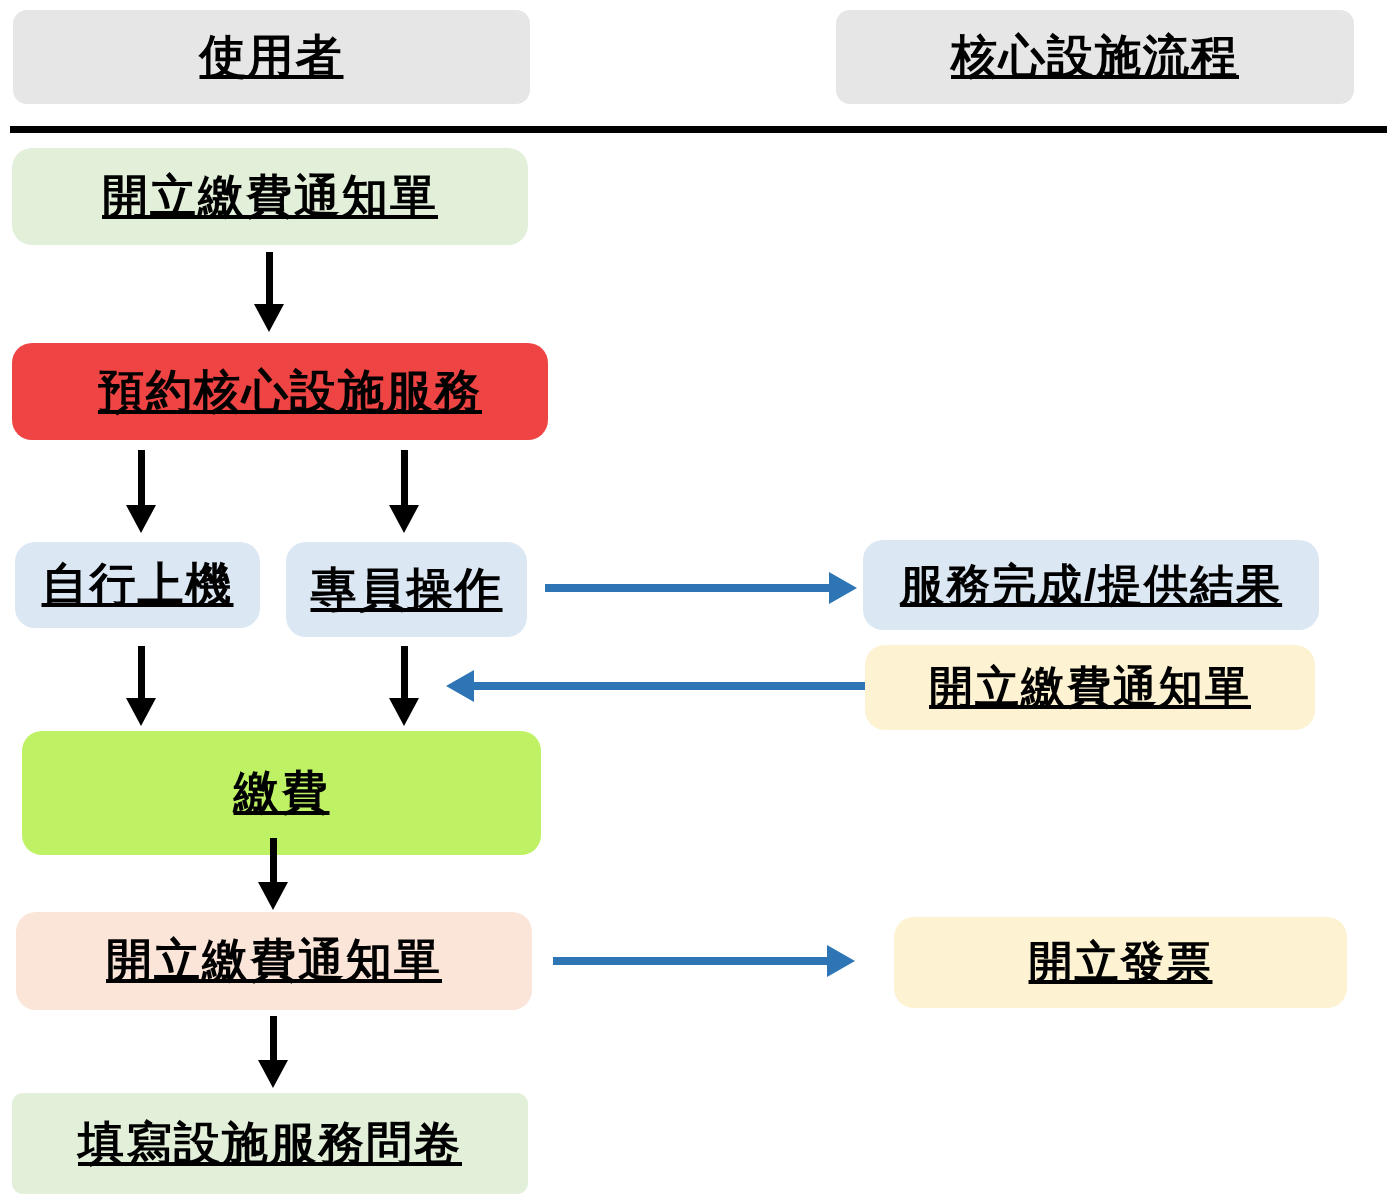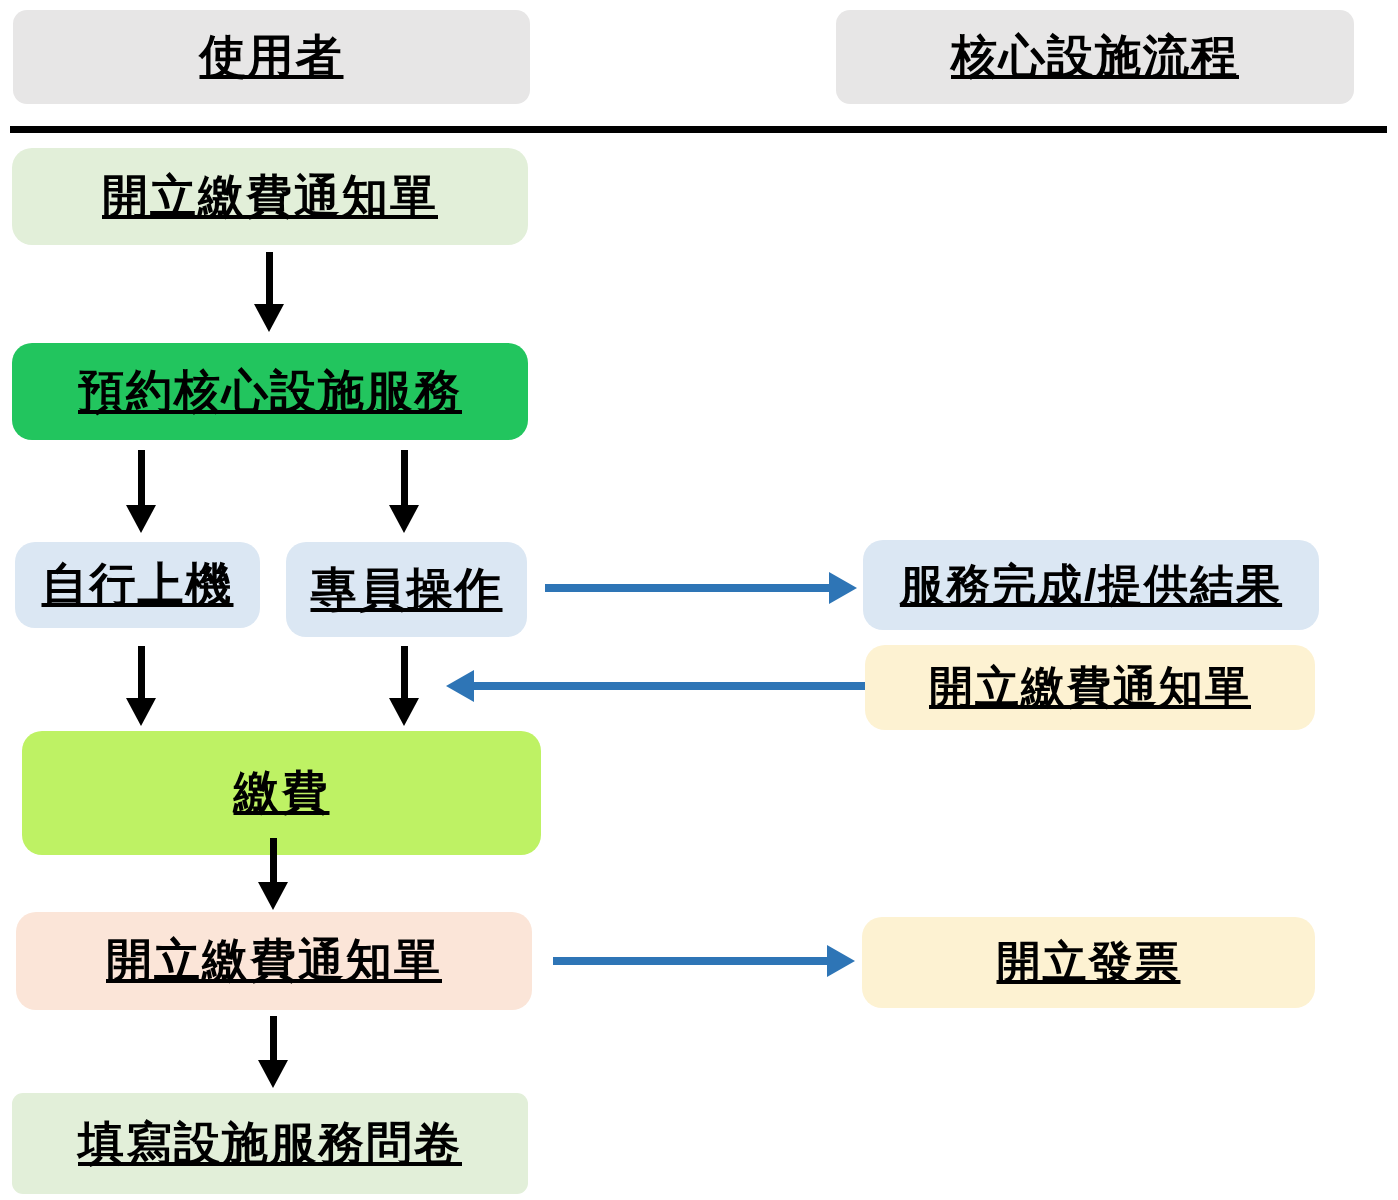--- a/index.html
+++ b/index.html
@@ -39,37 +39,37 @@
 
 <div class="canvas">
 
   <div class="box lane-header" style="left: 13px; top: 10px; width: 517px; height: 94px; background: rgb(231, 230, 230);">使用者</div>
   <div class="box lane-header" style="left: 836px; top: 10px; width: 518px; height: 94px; background: rgb(231, 230, 230);">核心設施流程</div>
 
   <div class="divider" style="left: 10px; top: 126px; width: 1377px; height: 7px; background: rgb(0, 0, 0);"></div>
 
   <div class="box node" style="left: 12px; top: 148px; width: 516px; height: 97px; background: rgb(226, 239, 217);">開立繳費通知單</div>
 
-  <div class="box node" style="left: 12px; top: 343px; width: 516px; height: 97px; background: #22c55e;">預約核心設施服務</div>
+  <div class="box node" style="left: 12px; top: 343px; width: 516px; height: 97px; background: #ef4444; padding-left: 20px;">預約核心設施服務</div>
 
   <div class="box node" style="left: 15px; top: 542px; width: 245px; height: 86px; background: rgb(219, 231, 243);">自行上機</div>
 
   <div class="box node" style="left: 286px; top: 542px; width: 241px; height: 95px; background: rgb(219, 231, 243);">專員操作</div>
 
   <div class="box node" style="left: 22px; top: 731px; width: 519px; height: 124px; background: #bef264;">繳費</div>
 
   <div class="box node" style="left: 16px; top: 912px; width: 516px; height: 98px; background: rgb(251, 229, 216);">開立繳費通知單</div>
 
   <div class="box node" style="left: 12px; top: 1093px; width: 516px; height: 101px; background: rgb(226, 239, 217); border-radius: 11px;">填寫設施服務問卷</div>
 
   <div class="box node node-sm" style="left: 863px; top: 540px; width: 456px; height: 90px; background: rgb(219, 231, 243);">服務完成/提供結果</div>
 
   <div class="box node node-sm" style="left: 865px; top: 645px; width: 450px; height: 85px; background: rgb(253, 242, 210);">開立繳費通知單</div>
 
-  <div class="box node node-sm" style="left: 862px; top: 917px; width: 453px; height: 91px; background: rgb(253, 242, 210);">開立發票</div>
+  <div class="box node node-sm" style="left: 894px; top: 917px; width: 453px; height: 91px; background: rgb(253, 242, 210);">開立發票</div>
 
   <div class="varrow" style="left:254px;top:252px;height:80px;">
     <div class="shaft" style="background: rgb(0, 0, 0);"></div>
       <div class="head-down" style="border-top-color: rgb(0, 0, 0);"></div>
   </div>
 
   <div class="varrow" style="left:126px;top:450px;height:83px;">
     <div class="shaft" style="background: rgb(0, 0, 0);"></div>
       <div class="head-down" style="border-top-color: rgb(0, 0, 0);"></div>
   </div>

